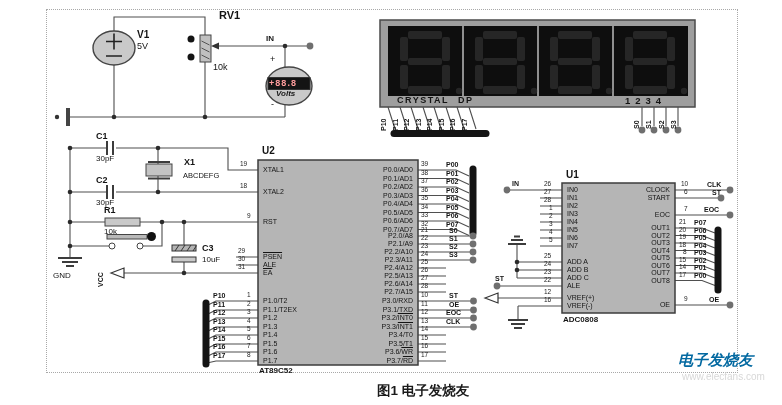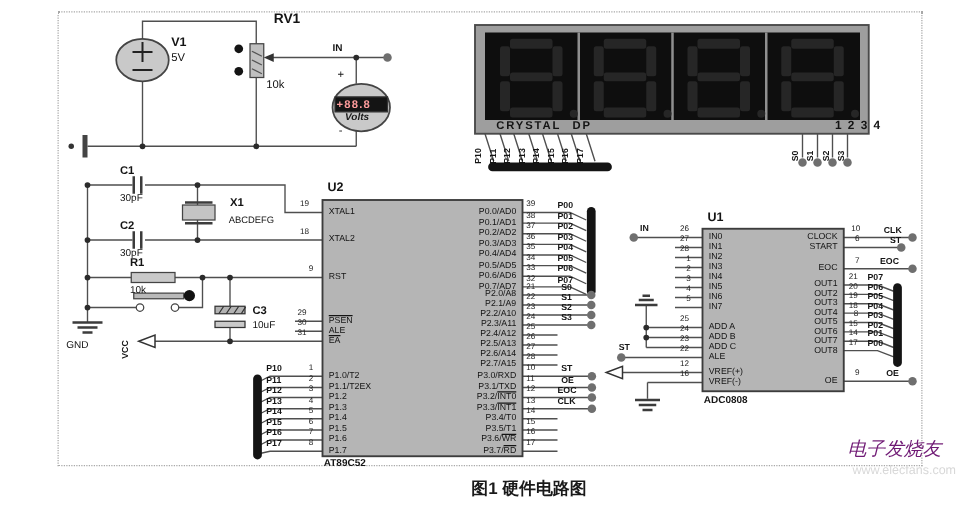--- a/index.html
+++ b/index.html
@@ -17,21 +17,21 @@
   .ref11{font-size:11px;font-weight:bold}
   .v9{font-size:9px}.v8{font-size:8px}.v7{font-size:7.5px}
   .b9{font-size:9px;font-weight:bold}.b8{font-size:8px;font-weight:bold}
   .rot{transform:rotate(-90deg);transform-origin:0 0;font-size:7px;font-weight:bold}
   .ov{text-decoration:overline}
   .meter-read{width:30px;text-align:center;color:#ff9d9d;font-weight:bold;font-size:9px;letter-spacing:1px}
   .volts{font-style:italic;font-weight:bold;font-size:8px;color:#1a1a1a}
   .seg{font-weight:bold;font-size:9px;letter-spacing:1.5px}
   .digits{font-weight:bold;font-size:9.5px;letter-spacing:5px}
   .cap{font-size:13.5px;font-weight:bold;color:#1a1a1a}
-  .wm1{font-size:15px;font-weight:normal;color:#701a75;font-style:italic}
+  .wm1{font-size:15px;font-weight:bold;color:#0369a1;font-style:italic}
   .wm2{font-size:10px;color:#d8d8d8}
 </style>
 </head>
 <body>
 
 <div id="root">
 <div class="border"></div>
 
 <svg width="782" height="405" viewBox="0 0 782 405">
   <defs>
@@ -195,21 +195,21 @@
 <span class="t v8" style="left:96px;top:199px">30pF</span>
 <span class="t b9" style="left:104px;top:206px">R1</span>
 <span class="t v8" style="left:104px;top:228px">10k</span>
 <span class="t b9" style="left:202px;top:244px">C3</span>
 <span class="t v8" style="left:202px;top:256px">10uF</span>
 <span class="t v8" style="left:53px;top:272px">GND</span>
 <span class="t rot" style="left:97px;top:287px">VCC</span>
 
 <span class="t seg" style="left:397px;top:96px">CRYSTAL</span>
 <span class="t seg" style="left:458px;top:96px">DP</span>
-<span class="t digits" style="left:668px;top:96px">1234</span>
+<span class="t digits" style="left:625px;top:96px">1234</span>
 <span class="t rot" style="left:380px;top:131px">P10</span>
 <span class="t rot" style="left:392px;top:131px">P11</span>
 <span class="t rot" style="left:403px;top:131px">P12</span>
 <span class="t rot" style="left:415px;top:131px">P13</span>
 <span class="t rot" style="left:426px;top:131px">P14</span>
 <span class="t rot" style="left:438px;top:131px">P15</span>
 <span class="t rot" style="left:449px;top:131px">P16</span>
 <span class="t rot" style="left:461px;top:131px">P17</span>
 <span class="t rot" style="left:633px;top:129px">S0</span>
 <span class="t rot" style="left:645px;top:129px">S1</span>
@@ -381,16 +381,16 @@
 <span class="t net" style="left:694px;top:219px">P07</span>
 <span class="t net" style="left:694px;top:226.5px">P06</span>
 <span class="t net" style="left:694px;top:234px">P05</span>
 <span class="t net" style="left:694px;top:241.5px">P04</span>
 <span class="t net" style="left:694px;top:249px">P03</span>
 <span class="t net" style="left:694px;top:256.5px">P02</span>
 <span class="t net" style="left:694px;top:264px">P01</span>
 <span class="t net" style="left:694px;top:271.5px">P00</span>
 <span class="t net" style="left:709px;top:296px">OE</span>
 
-<span class="t cap" style="left:377px;top:384px">图1 硬件电路图</span>
+<span class="t cap" style="left:377px;top:384px">图1 电子发烧友</span>
 <span class="t wm1" style="left:678px;top:352px">电子发烧友</span>
 <span class="t wm2" style="left:682px;top:372px">www.elecfans.com</span>
 </div>
 
 </body></html>

